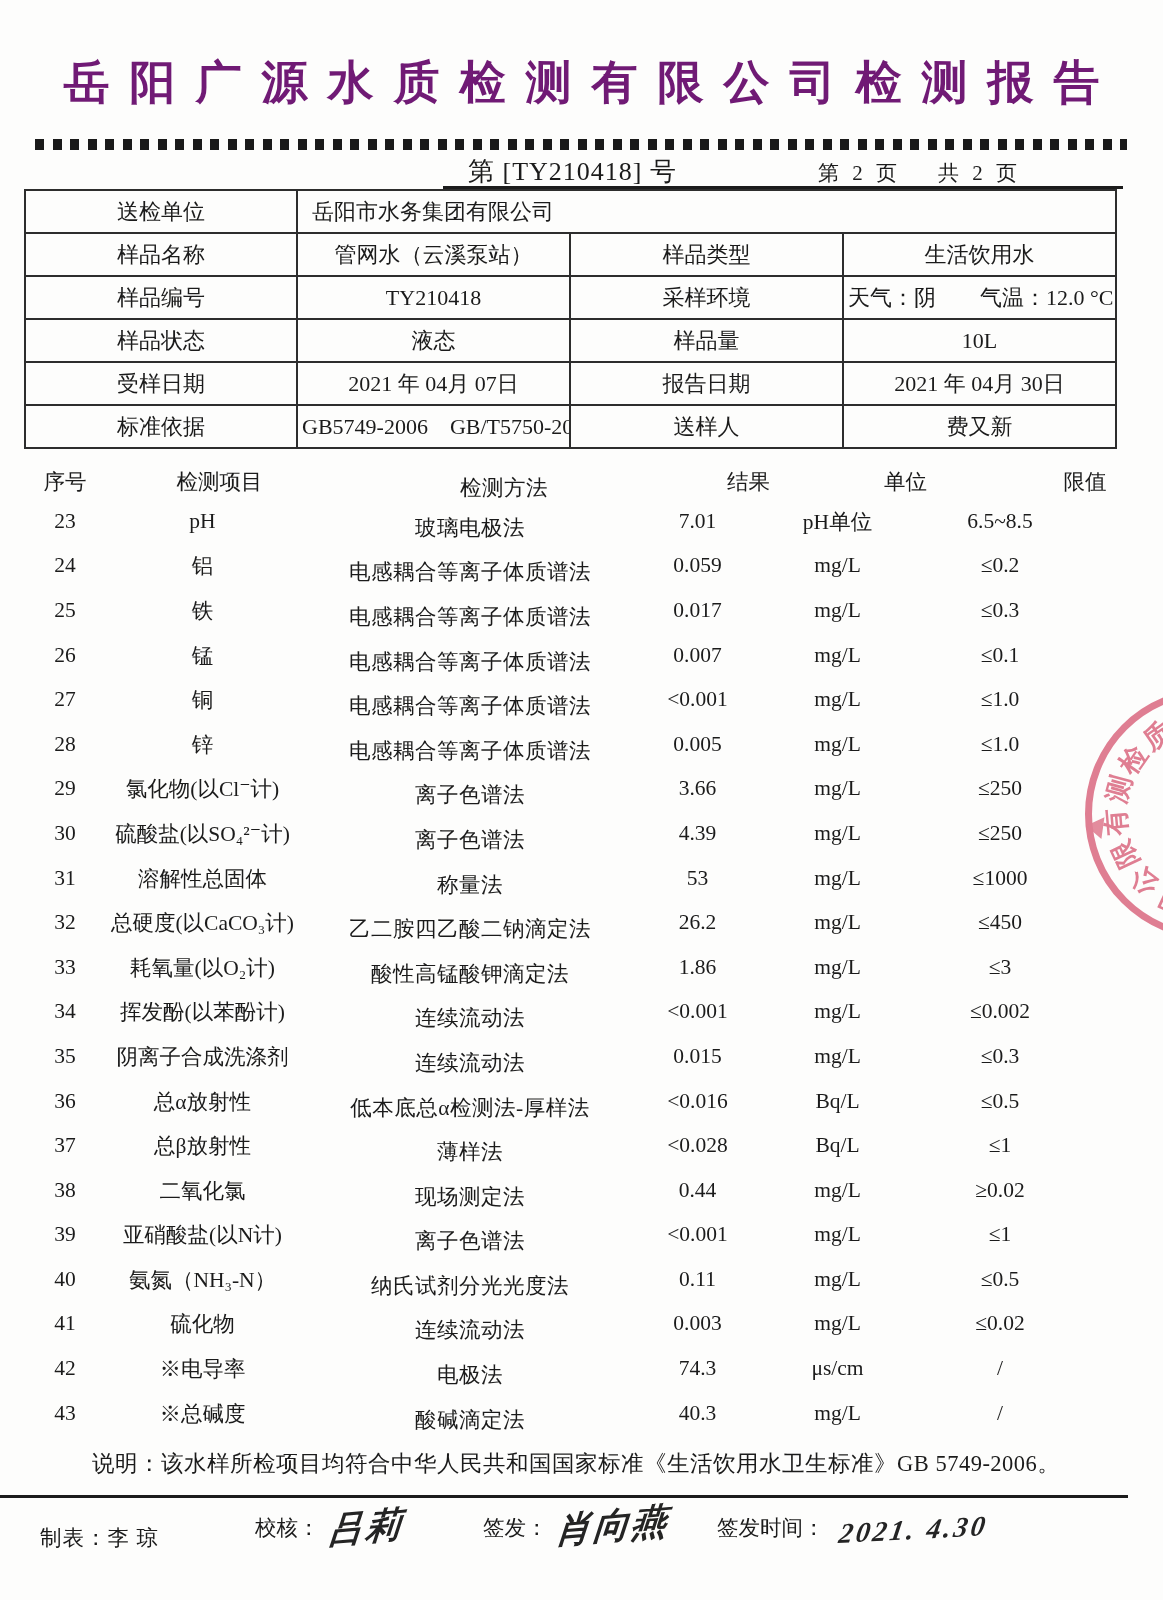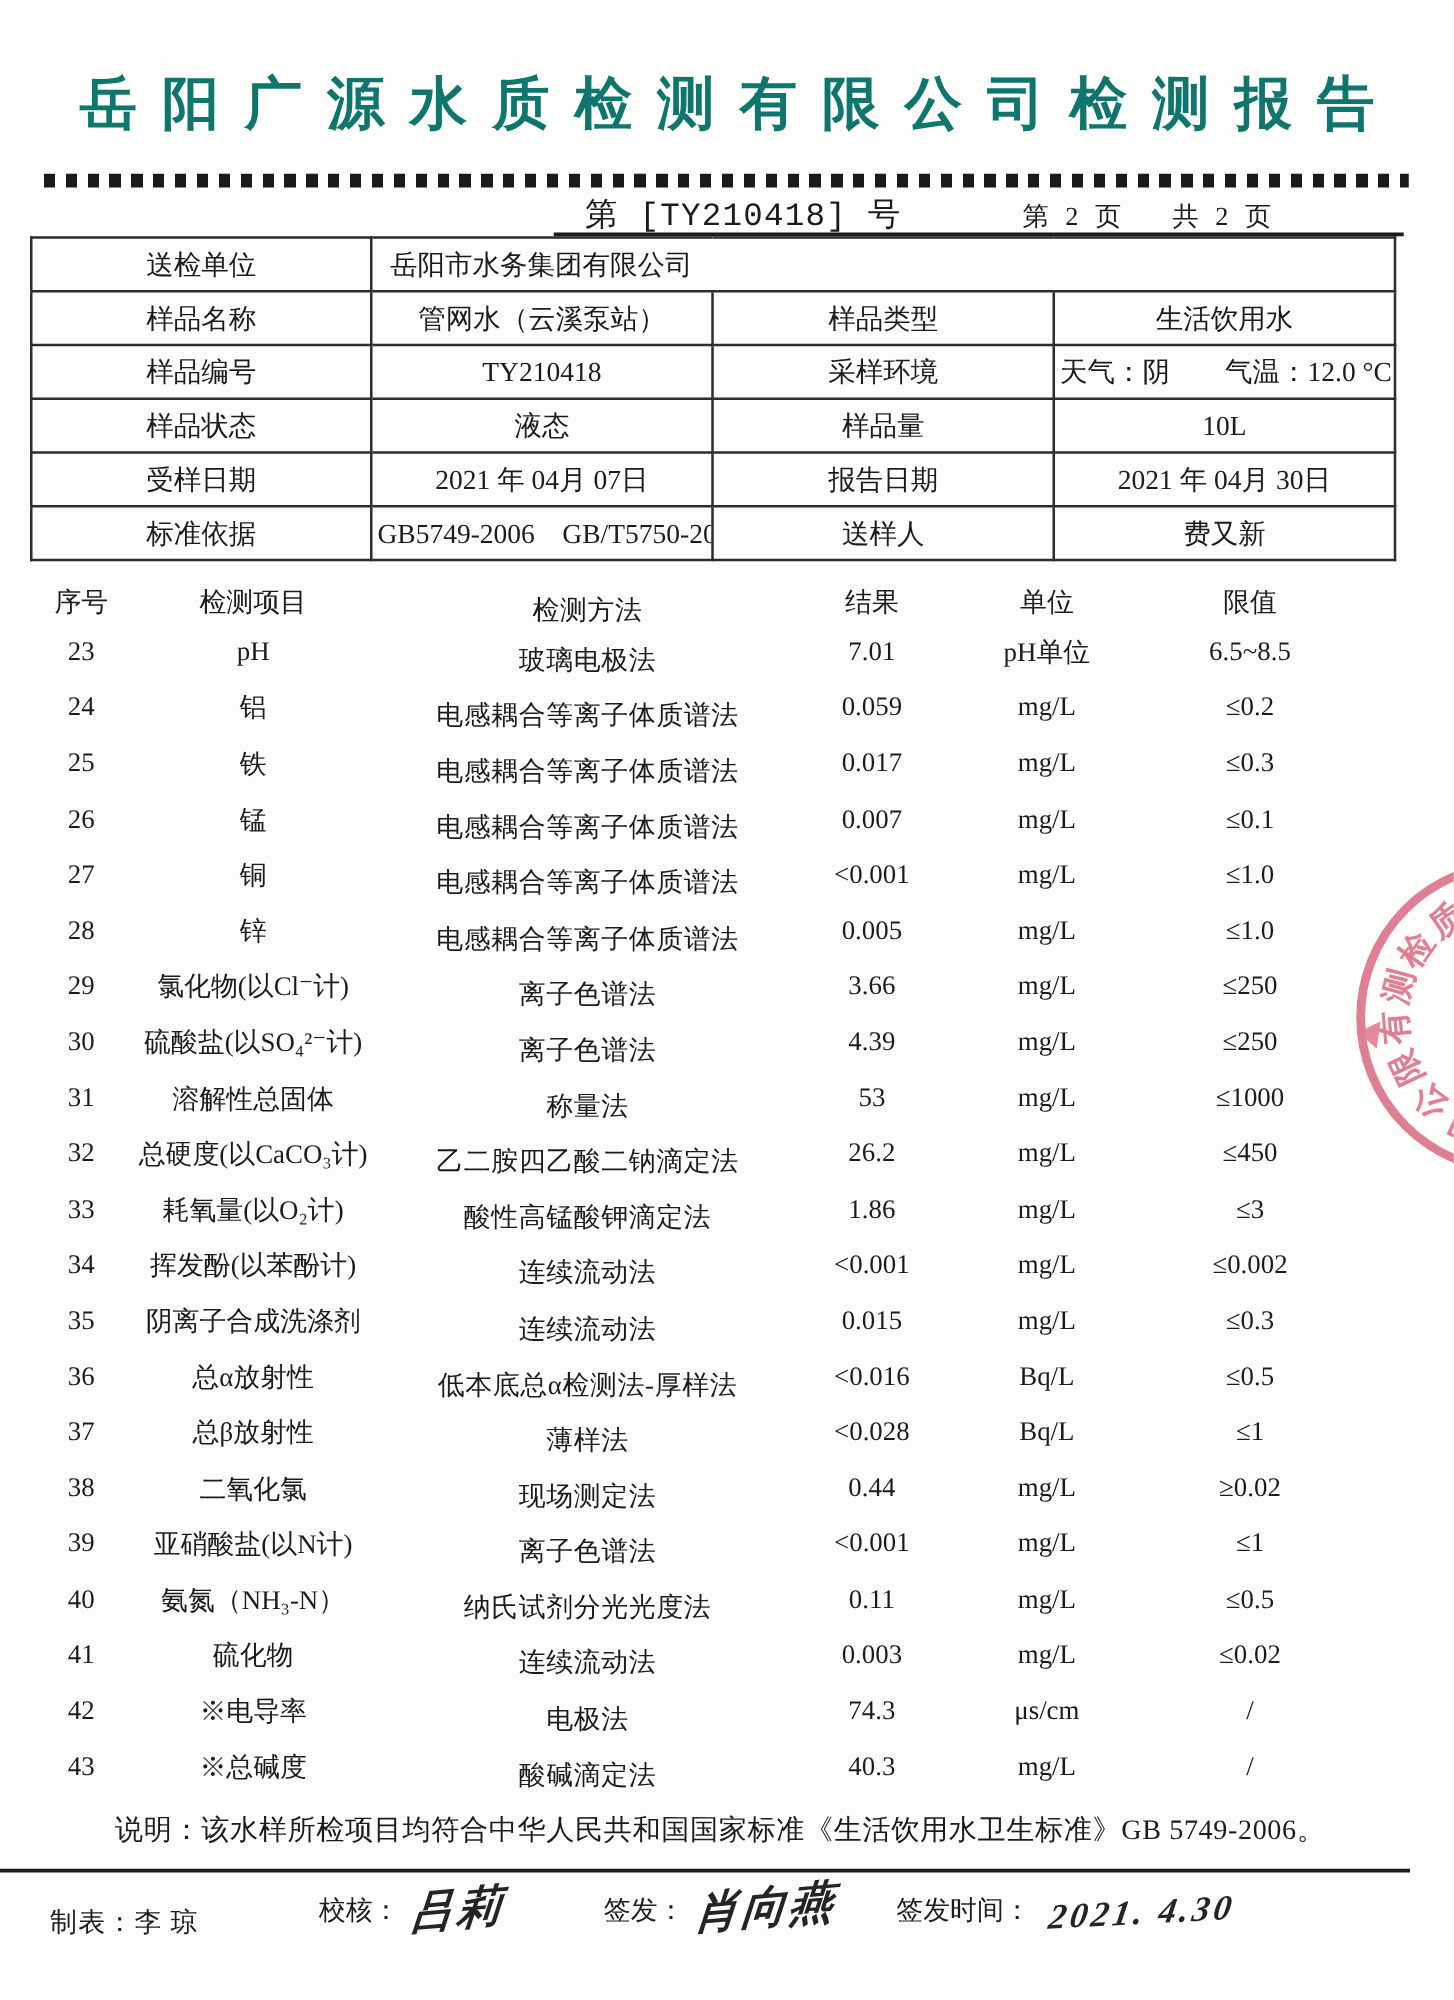--- a/index.html
+++ b/index.html
@@ -6,29 +6,29 @@
   body{width:1163px;height:1600px;background:#e9e9e9;}
   .page{
     position:relative;width:1163px;height:1600px;overflow:hidden;
     background:#fdfdfc;color:#1b1b1b;
     font-family:"Liberation Serif","DejaVu Serif",serif;
   }
   
   .title{
     position:absolute;top:52px;left:0;width:100%;
     text-align:center;font-size:46px;font-weight:700;
-    letter-spacing:20px;text-indent:20px;color:#0f766e;
+    letter-spacing:20px;text-indent:20px;color:#701a75;
     white-space:nowrap;
   }
   .dotted-rule{
     position:absolute;top:139px;left:35px;right:36px;height:11px;
     background:repeating-linear-gradient(90deg,#1a1a1a 0 9px,transparent 9px 17.5px);
   }
   .number-row{position:absolute;top:152px;left:0;width:100%;height:37px;}
-  .report-no{position:absolute;left:468px;top:2px;font-size:26px;letter-spacing:1px;font-family:Liberation Mono, monospace;}
+  .report-no{position:absolute;left:468px;top:2px;font-size:26px;letter-spacing:1px;}
   .page-current{position:absolute;left:818px;top:7px;font-size:21px;letter-spacing:4px;}
   .page-total{position:absolute;left:938px;top:7px;font-size:21px;letter-spacing:4px;}
   .number-underline{position:absolute;left:443px;right:40px;bottom:0;height:3px;background:#1c1c1c;}
   
   .info-table{
     position:absolute;top:189px;left:24px;width:1093px;
     border-collapse:collapse;table-layout:fixed;
     font-size:22px;
   }
   .info-table td{
@@ -44,20 +44,21 @@
   .info-table .val-left{text-align:left;padding-left:14px;}
   
   .results-header-row,.rrow{
     display:grid;
     grid-template-columns:60px 215px 320px 135px 145px 180px;
     align-items:center;
   }
   .results-header-row{
     position:absolute;top:461px;left:35px;width:1093px;height:38px;
     font-size:22.5px;
+    gap:17px;
   }
   .results-body{position:absolute;top:499px;left:35px;width:1093px;}
   .rrow{height:44.6px;}
   .rcell{text-align:center;font-size:21.5px;white-space:nowrap;overflow:visible;}
   .rcell-method{letter-spacing:0.5px;margin-top:12px;}
   
   .note-line{position:absolute;top:1448px;left:92px;font-size:22.5px;letter-spacing:0.5px;white-space:nowrap;}
   .footer-rule{position:absolute;top:1495px;left:0;width:1128px;height:3px;background:#1c1c1c;}
   .footer-row{position:absolute;top:1505px;left:0;width:100%;height:80px;font-size:21.5px;}
   .f-label{white-space:nowrap;}

